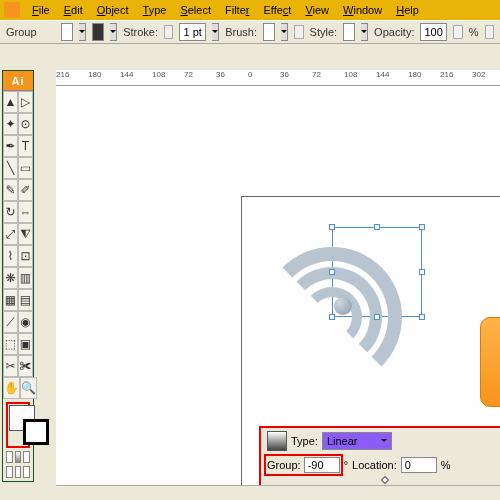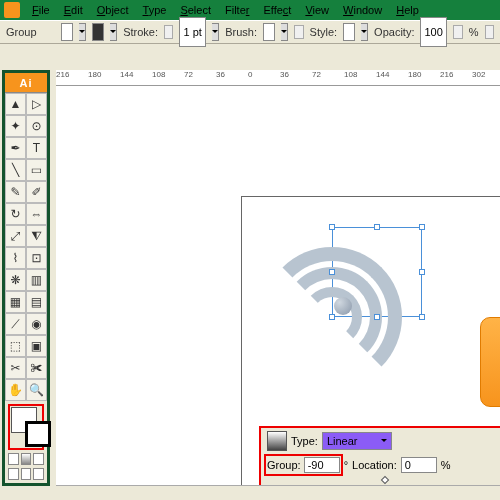--- a/index.html
+++ b/index.html
@@ -3,40 +3,40 @@
 <meta charset="utf-8">
 <style>
 * { margin: 0; padding: 0; box-sizing: border-box; font-family: Tahoma, sans-serif; font-size: 11px; }
 body { background: #fff; overflow: hidden; }
 .app { width: 500px; height: 500px; position: relative; background: #ece9d8; }
 
 .titlebar { height: 26px; background: linear-gradient(#3a6ea5,#2a5a8a); color: #fff; display: flex; align-items: center; padding: 0 6px; }
 .titlebar .icon { width: 16px; height: 16px; background: #f7941d; margin-right: 6px; border-radius: 2px; }
 .titlebar .title { font-size: 12px; }
 
-.menubar { height: 20px; background: #15803d; display: flex; align-items: center; padding: 0 4px; gap: 2px; }
+.menubar { height: 20px; background: #eab308; display: flex; align-items: center; padding: 0 4px; gap: 2px; }
 .menubar .mb-icon { width: 16px; height: 16px; background: #f7941d; margin-right: 4px; border-radius: 2px; }
 .menubar .mitem { padding: 2px 6px; cursor: default; }
 .menubar .mitem u { text-decoration: underline; }
 
 .optbar { height: 24px; background: #ece9d8; border-top: 1px solid #fff; border-bottom: 1px solid #aca899; display: flex; align-items: center; padding: 0 6px; gap: 6px; }
 .optbar .lbl { color: #333; }
 .swatch { width: 18px; height: 18px; border: 1px solid #888; background: #fff; display: inline-block; }
 .swatch.dk { background: #333; }
 .dropdown-arrow { width: 10px; height: 18px; background: #ddd; border: 1px solid #888; border-left: none; display: inline-flex; align-items: center; justify-content: center; }
 .dropdown-arrow::after { content: ""; border: 3px solid transparent; border-top-color: #000; margin-top: 2px; }
-.numfield { width: 38px; height: 30px; border: 1px solid #888; background: #fff; padding: 2px 3px; display: inline-flex; align-items: center; }
+.numfield { width: 38px; height: 18px; border: 1px solid #888; background: #fff; padding: 2px 3px; display: inline-flex; align-items: center; }
 .opsmall { width: 14px; height: 14px; border: 1px solid #aaa; background: #f0f0f0; }
 
 .ruler-h { position: absolute; top: 70px; left: 56px; right: 0; height: 16px; background: #fff; border-bottom: 1px solid #999; font-size: 9px; overflow: hidden; }
 .ruler-h .ticks { position: relative; height: 100%; white-space: nowrap; }
 .ruler-h .tick { position: absolute; top: 0; font-size: 8px; color: #555; }
 .ruler-h .tick::before { content: ""; position: absolute; left: 0; bottom: -12px; width: 1px; height: 4px; background: #888; }
 
-.toolbox { position: absolute; top: 70px; left: 2px; width: 48px; background: #ece9d8; border: 3px solid #14532d; }
+.toolbox { position: absolute; top: 70px; left: 2px; width: 32px; background: #ece9d8; border: 1px solid #14532d; }
 .toolbox .header { height: 20px; background: #f7941d; border-bottom: 1px solid #888; display: flex; align-items: center; justify-content: center; color: #fff; font-weight: bold; letter-spacing: 1px; }
 .toolrow { display: flex; }
 .toolbtn { width: 23px; height: 22px; border: 1px solid #bbb; background: #f4f2e8; display: flex; align-items: center; justify-content: center; font-size: 12px; color: #333; cursor: pointer; }
 .colorarea { padding: 3px; }
 .fillstroke { position: relative; width: 40px; height: 40px; }
 .fillbox { position: absolute; top: 0; left: 0; width: 26px; height: 26px; background: #fff; border: 1px solid #555; }
 .strokebox { position: absolute; bottom: 0; right: 0; width: 26px; height: 26px; background: #fff; border: 3px solid #000; }
 .redbox { border: 2px solid #e00; padding: 1px; }
 .tinyrow { display: flex; gap: 2px; margin-top: 3px; }
 .tiny { width: 12px; height: 12px; border: 1px solid #888; background: #fff; }

